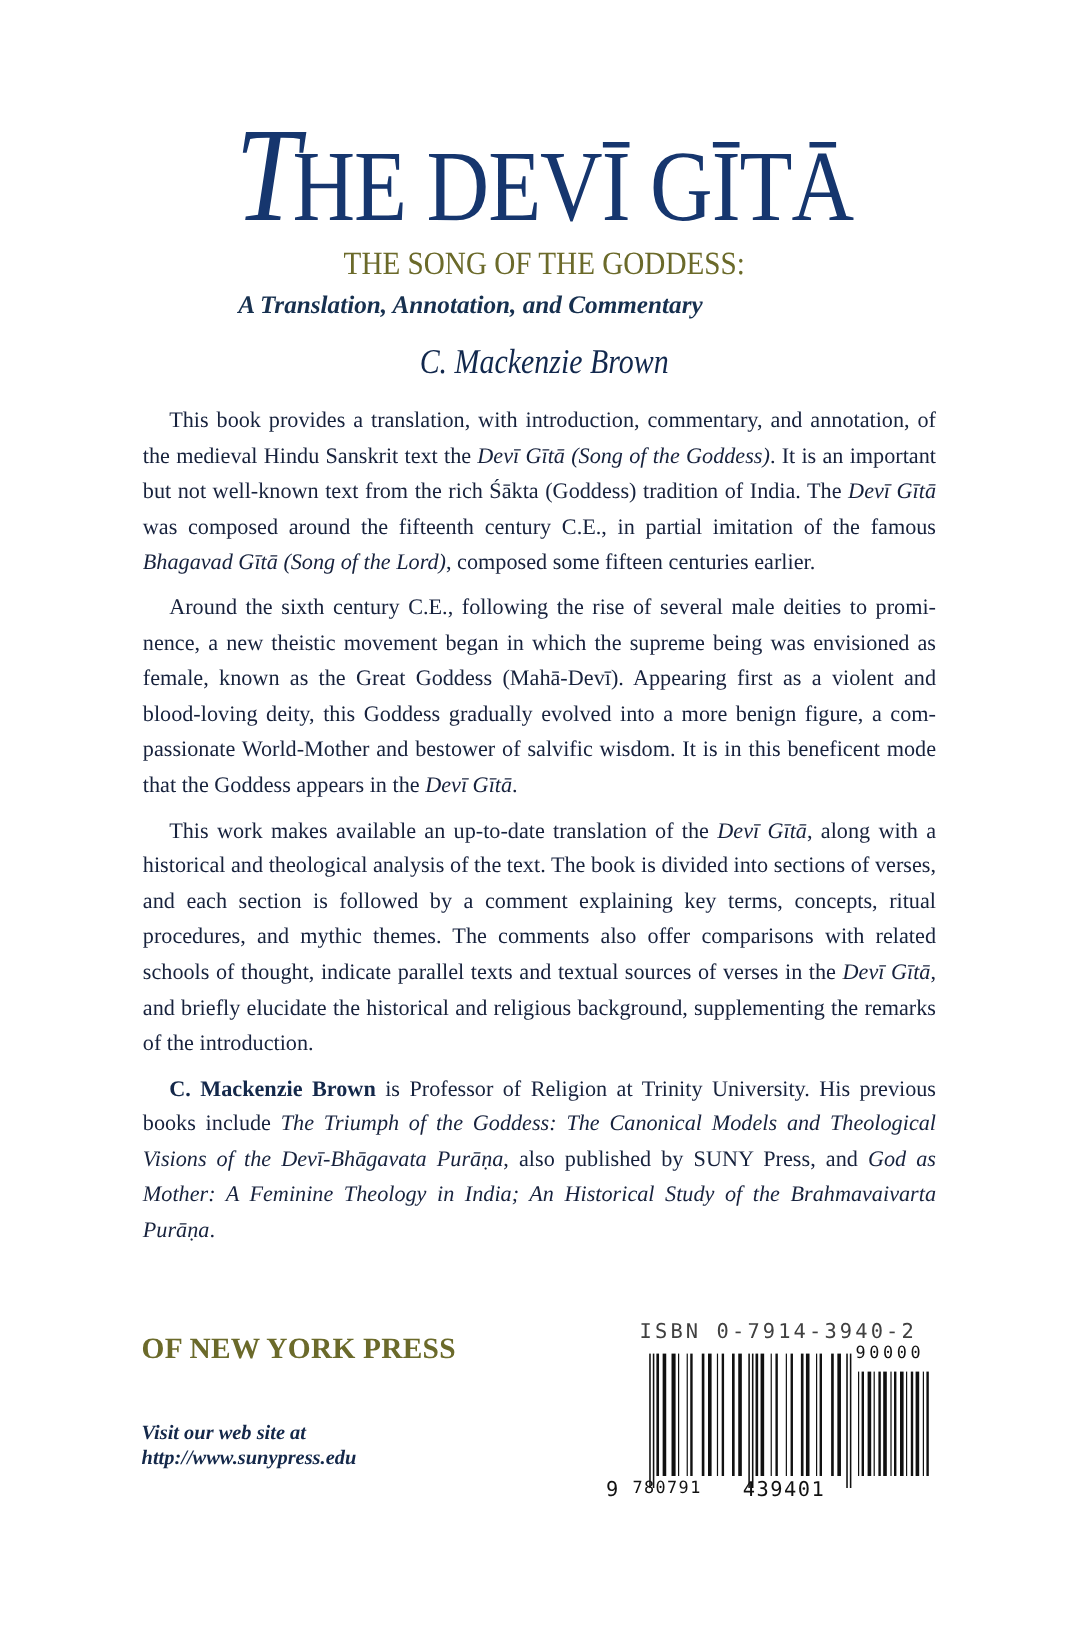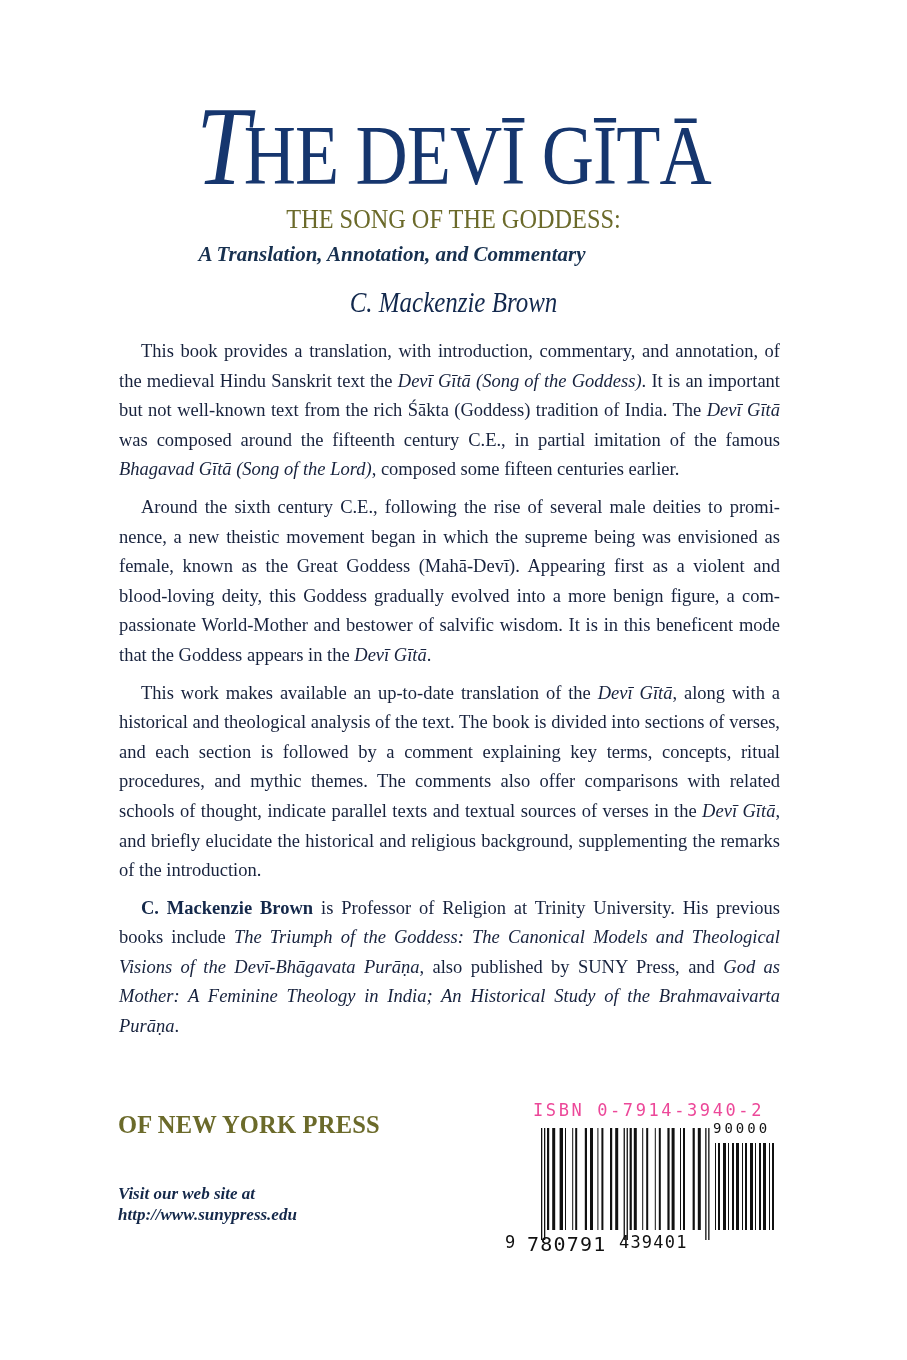--- a/index.html
+++ b/index.html
@@ -121,21 +121,21 @@
       width: 290px;
       height: 160px;
     }
     .isbn {
       position: absolute;
       left: 28px;
       top: 2px;
       font-family: "DejaVu Sans Mono", "Liberation Mono", monospace;
       font-size: 17px;
       letter-spacing: 2.6px;
-      color: #ec4899;
+      color: #404040;
       white-space: nowrap;
     }
     .addon-num {
       position: absolute;
       left: 208px;
       top: 22px;
       font-family: "DejaVu Sans Mono", "Liberation Mono", monospace;
       font-size: 14px;
       letter-spacing: 3px;
       color: #111;
@@ -146,21 +146,21 @@
       top: 134px;
       font-family: "DejaVu Sans Mono", "Liberation Mono", monospace;
       font-size: 17px;
       color: #111;
     }
     .ean-left {
       position: absolute;
       left: 22px;
       top: 134px;
       font-family: "DejaVu Sans Mono", "Liberation Mono", monospace;
-      font-size: 20px;
+      font-size: 14px;
       letter-spacing: 1.2px;
       color: #111;
     }
     .ean-right {
       position: absolute;
       left: 114px;
       top: 134px;
       font-family: "DejaVu Sans Mono", "Liberation Mono", monospace;
       font-size: 17px;
       letter-spacing: 1.2px;

